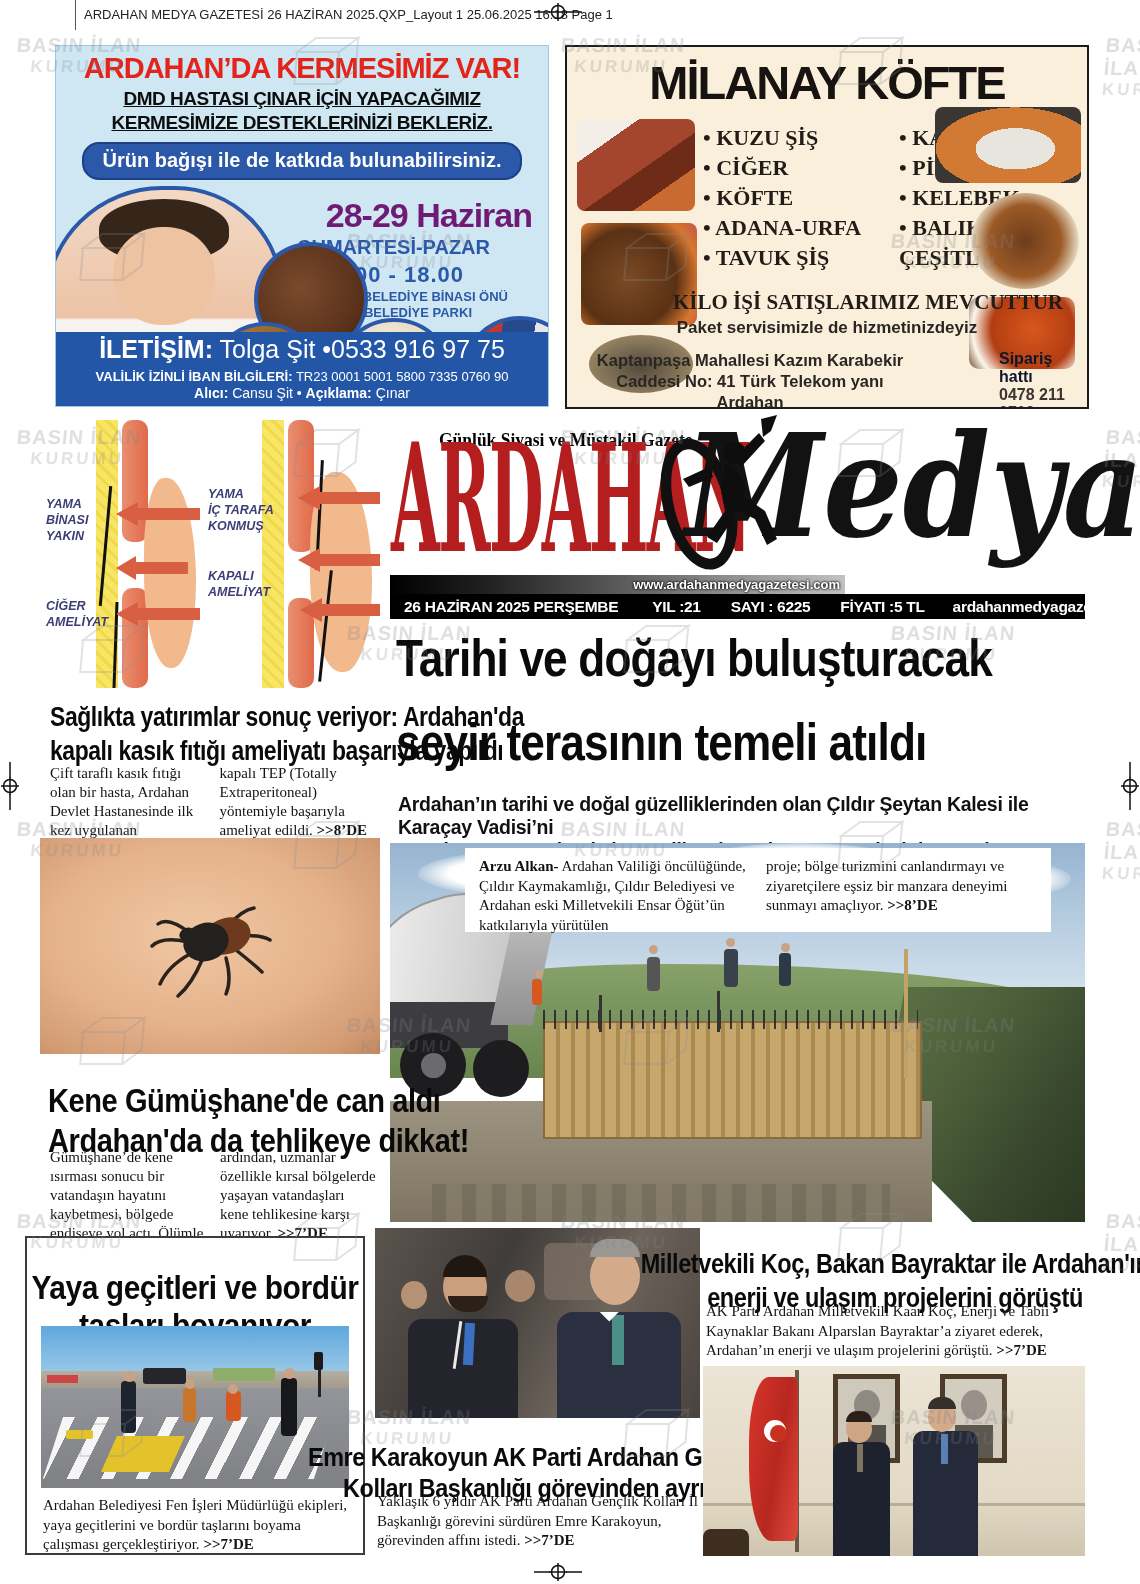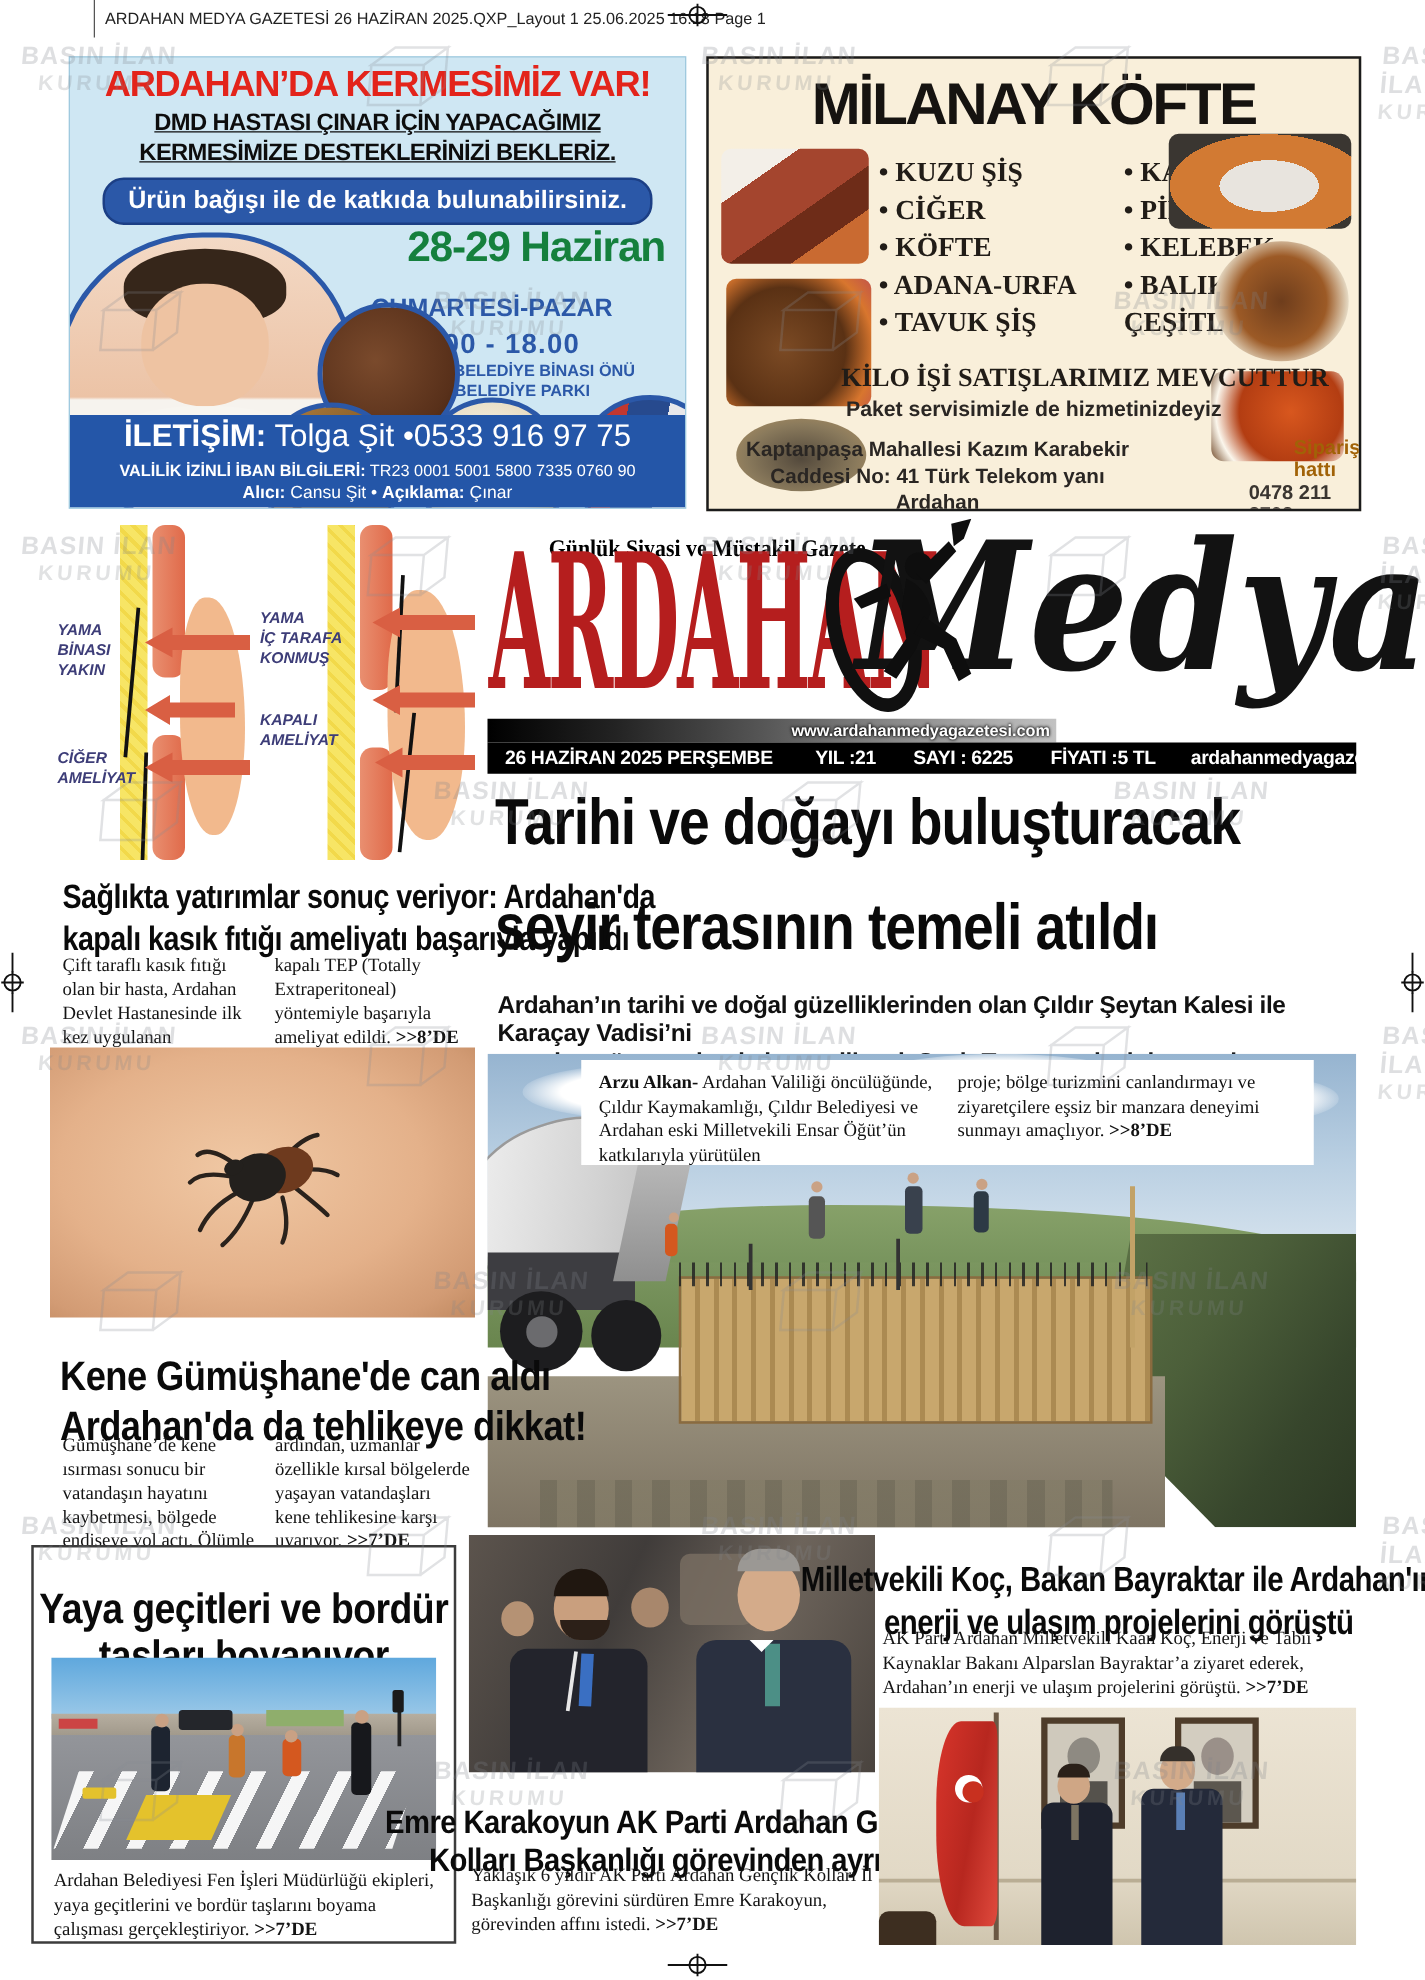--- a/index.html
+++ b/index.html
@@ -20,41 +20,41 @@
   .wm-box{color:rgba(135,140,148,.25);}
   
   #leftad{left:55px;top:45px;width:492px;height:360px;background:#cfe7f3;border:1px solid #9fc9de;overflow:hidden;}
   #leftad .title{position:absolute;left:0;top:6px;width:100%;text-align:center;font-weight:900;font-size:29px;color:#e3241b;letter-spacing:-1px;}
   #leftad .sub{position:absolute;width:100%;text-align:center;font-weight:900;font-size:19px;color:#0d0d0d;text-decoration:underline;letter-spacing:-0.5px;}
   #leftad .pill{position:absolute;left:26px;right:26px;top:96px;height:34px;background:#2b58a8;border:2px solid #1c3f85;border-radius:17px;color:#fff;font-weight:900;font-size:20px;text-align:center;line-height:33px;}
   .blob{position:absolute;left:-12px;top:140px;width:232px;height:232px;border-radius:52% 48% 46% 54%;border:4px solid #2b58a8;overflow:hidden;background:linear-gradient(#f3d9c5 0%,#ecc3a6 55%,#f6f3ee 56%);}
   .blob .hair{position:absolute;left:22%;top:4%;width:56%;height:26%;background:#36261a;border-radius:50% 50% 40% 40%;}
   .blob .face{position:absolute;left:28%;top:16%;width:44%;height:42%;background:#eec3a2;border-radius:48%;}
   .blob .shirt{position:absolute;left:8%;top:58%;width:84%;height:46%;background:#f7f5f0;border-radius:45% 45% 0 0;}
-  #leftad .date{position:absolute;right:16px;top:133px;font-weight:900;font-size:34px;color:#15803d;letter-spacing:-1px;}
+  #leftad .date{position:absolute;right:16px;top:150px;font-weight:900;font-size:34px;color:#701a75;letter-spacing:-1px;}
   #leftad .days{position:absolute;right:58px;top:190px;font-weight:900;font-size:20px;color:#2b58a8;}
   #leftad .hours{position:absolute;right:84px;top:216px;font-weight:600;font-size:22px;color:#2b58a8;letter-spacing:1px;}
   #leftad .place{position:absolute;right:40px;font-weight:900;font-size:13px;color:#2b58a8;}
   .circ{position:absolute;border-radius:50%;border:4px solid #2b58a8;overflow:hidden;}
   #leftad .social{position:absolute;left:14px;top:298px;background:#d43026;color:#ffd9d9;font-weight:900;font-size:13px;padding:2px 9px;border-radius:10px;}
   #leftad .band{position:absolute;left:0;right:0;bottom:0;height:74px;background:#2456a8;color:#fff;text-align:center;}
   #leftad .band .l1{font-size:25px;margin-top:3px;}
   #leftad .band .l1 b{font-weight:900;}
   #leftad .band .l2{font-size:13px;margin-top:5px;}
   #leftad .band .l3{font-size:14px;margin-top:1px;}
   
   #rightad{left:565px;top:45px;width:520px;height:360px;background:#f9efda;border:2px solid #1b1b1b;overflow:hidden;}
   #rightad .title{position:absolute;left:0;top:8px;width:100%;text-align:center;font-weight:900;font-size:47px;letter-spacing:-2px;color:#161310;}
   .menu{position:absolute;font-family:"Liberation Serif",serif;font-weight:600;font-size:22px;color:#211c17;line-height:30px;}
   .menu div{white-space:nowrap;}
   #rightad .kilo{position:absolute;left:0;top:243px;width:100%;text-align:center;font-family:"Liberation Serif",serif;font-weight:900;font-size:21px;color:#211c17;padding-left:41px;}
   #rightad .paket{position:absolute;left:0;top:271px;width:100%;text-align:center;font-weight:800;font-size:17px;color:#2a2623;}
   #rightad .addr{position:absolute;left:18px;top:303px;width:330px;text-align:center;font-weight:800;font-size:16.5px;color:#2a2623;line-height:21px;}
   #rightad .siparis{position:absolute;left:432px;top:303px;font-weight:800;font-size:16px;}
-  #rightad .siparis .o{color:#a16207;margin-left:36px;}
+  #rightad .siparis .o{color:#0f172a;}
   #rightad .siparis .p{color:#3a3530;}
   .food{position:absolute;overflow:hidden;}
   
   #diagram{left:40px;top:420px;width:340px;height:268px;background:#fff;overflow:hidden;}
   .dg-label{position:absolute;font-weight:800;font-style:italic;font-size:12.5px;color:#3d3d78;line-height:16px;}
   .dg-yellow{position:absolute;width:22px;background:repeating-linear-gradient(45deg,#f7e565 0 6px,#f2d94a 6px 9px);}
   .dg-orange{position:absolute;background:linear-gradient(90deg,#e98f70,#e06a4a);border-radius:10px;}
   .dg-flesh{position:absolute;background:#f2b98d;border-radius:38% 55% 45% 50%;}
   .dg-line{position:absolute;width:3px;background:#111;}
   

